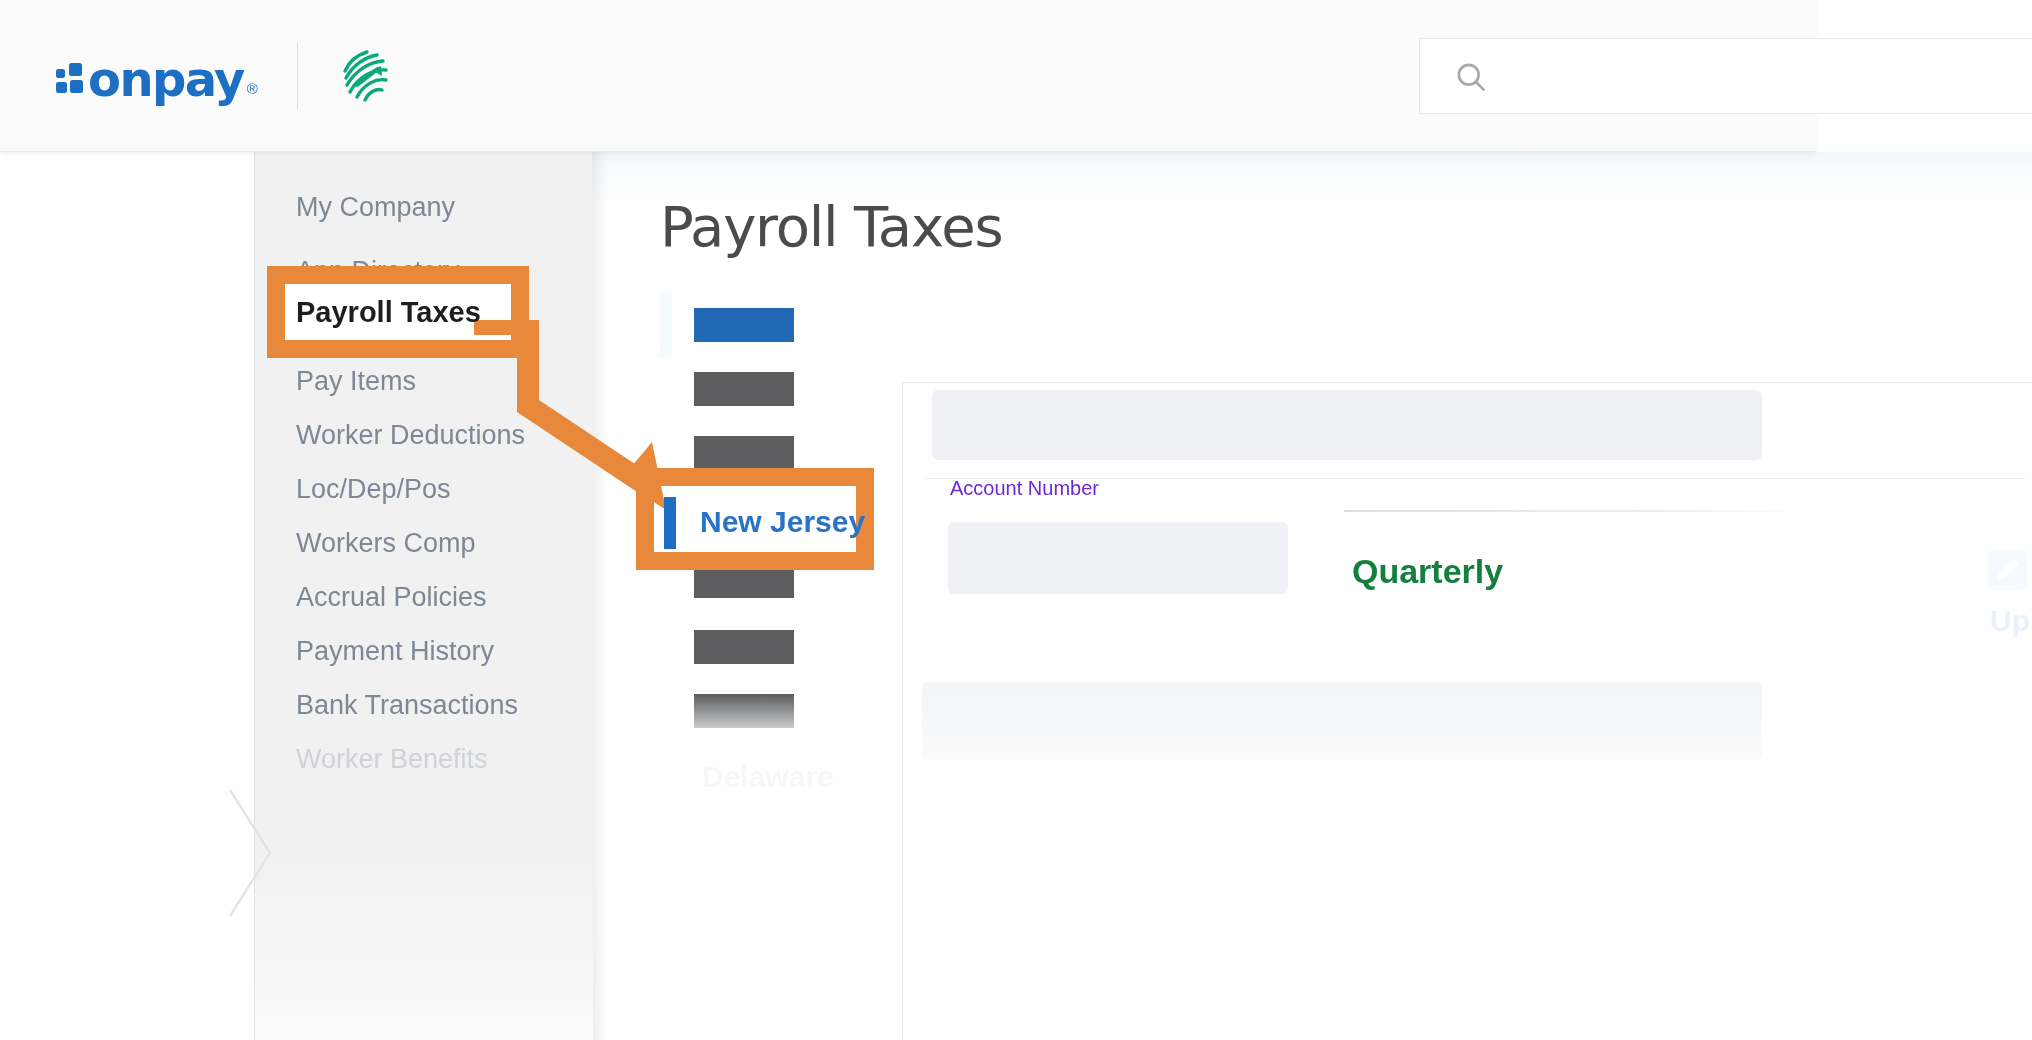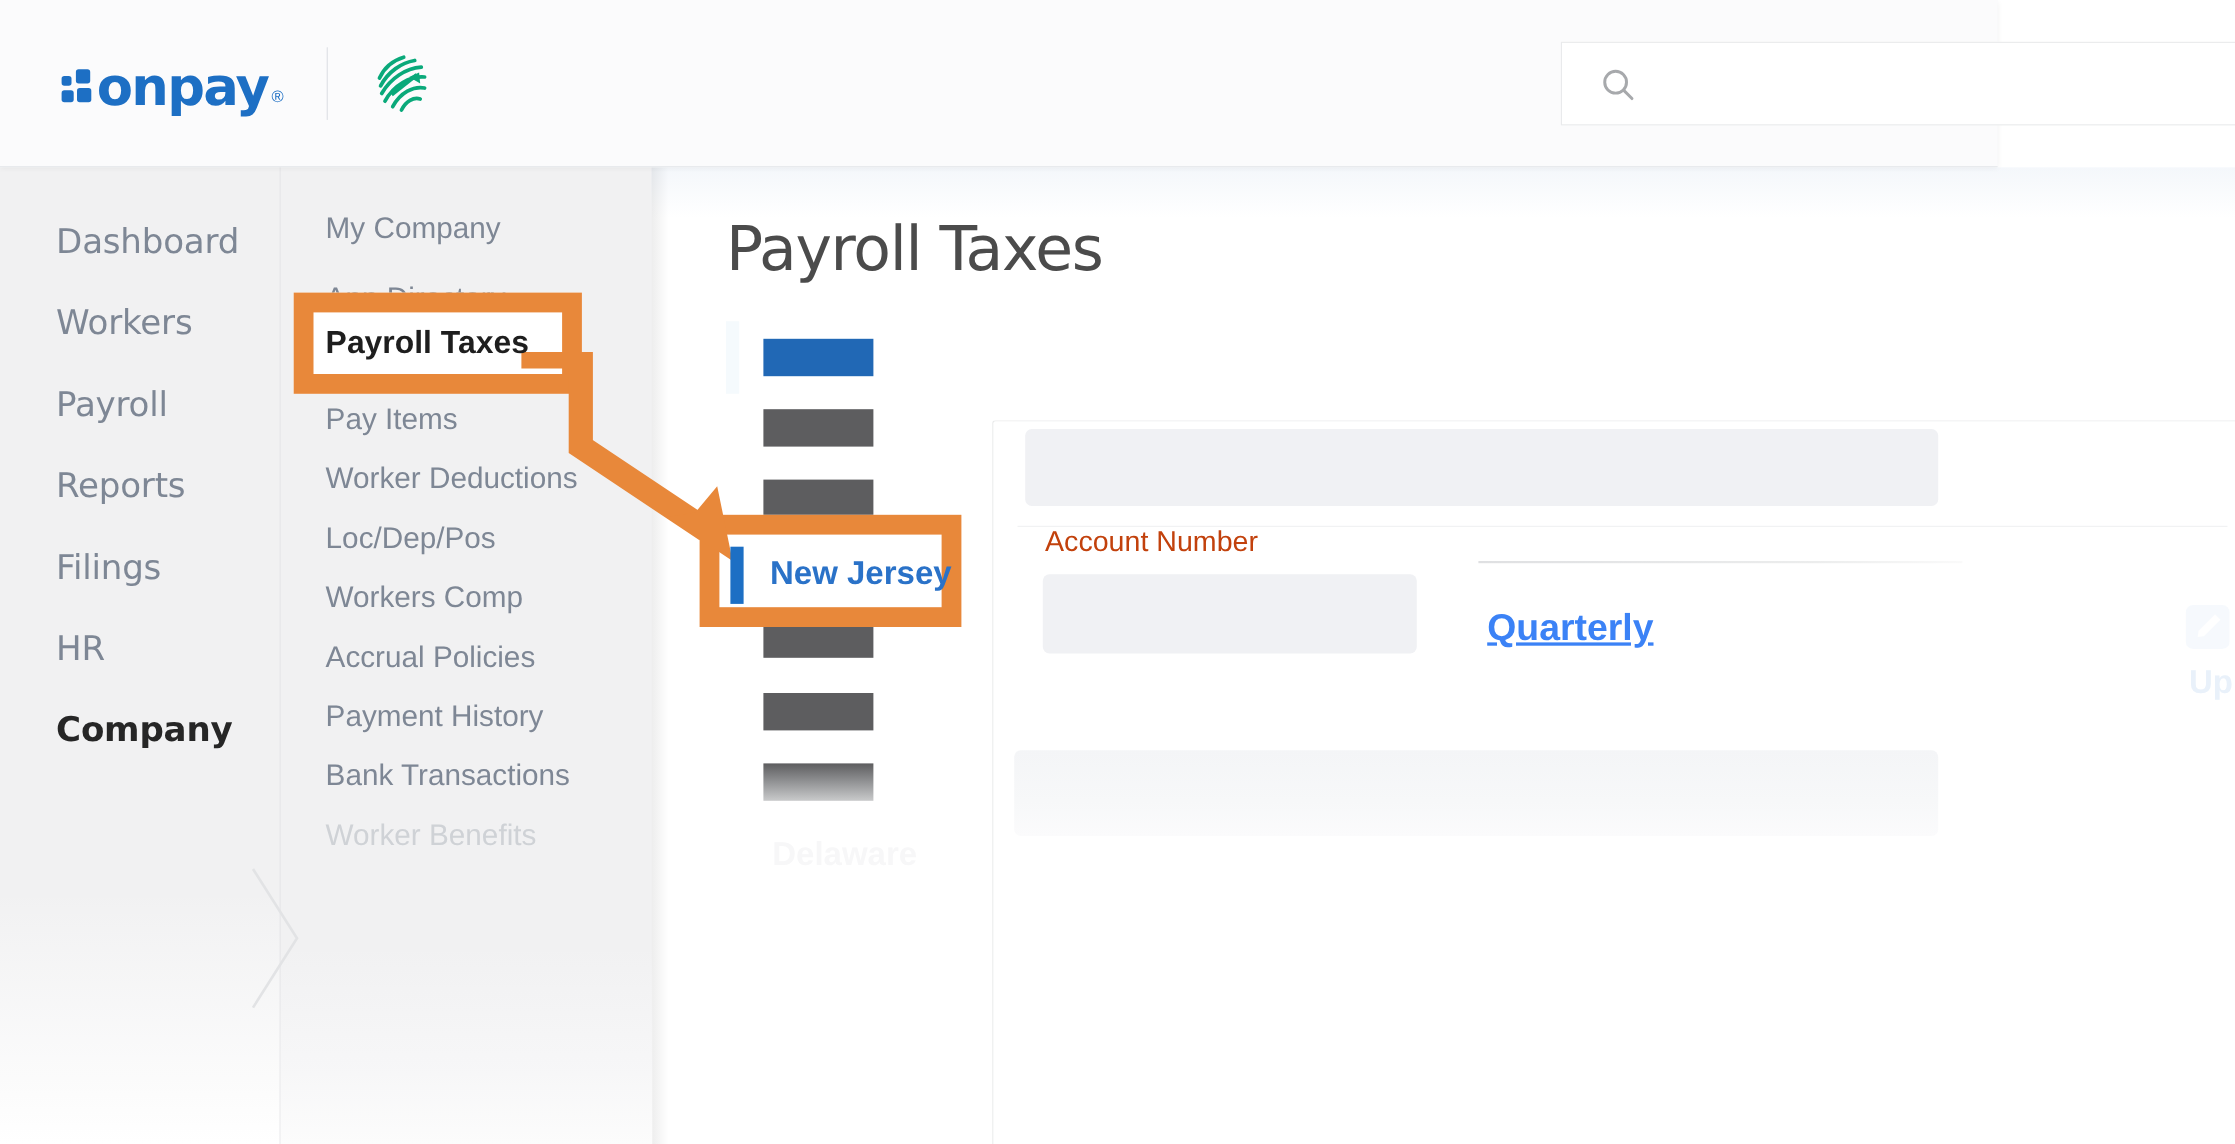--- a/index.html
+++ b/index.html
@@ -272,22 +272,22 @@
   }
   .sk-top    { left: 340px; top: 238px; width: 830px; height: 70px; }
   .sk-input  { left: 356px; top: 370px; width: 340px; height: 72px; }
   .sk-bottom {
     left: 330px; top: 530px; width: 840px; height: 78px;
     background: linear-gradient(to bottom, #f4f5f7 0%, #f7f8f9 60%, #fbfbfc 100%);
   }
   .field-label {
     position: absolute;
     left: 358px; top: 325px;
-    font-size: 26px;
-    color: #c2410c;
+    font-size: 20px;
+    color: #6d28d9;
     font-family: "Liberation Sans", sans-serif;
     white-space: nowrap;
   }
   .deposit-head {
     position: absolute;
     left: 758px; top: 308px;
     font-size: 34px;
     font-weight: 700;
     color: #4b4b4b;
     font-family: "Liberation Sans", sans-serif;
@@ -299,24 +299,23 @@
     position: absolute;
     left: 752px; top: 358px;
     width: 440px; height: 2px;
     background: linear-gradient(to right, #dfe0e2 0%, #eceded 70%, #fafafa 100%);
   }
   .deposit-value {
     position: absolute;
     left: 760px; top: 400px;
     font-size: 34px;
     font-weight: 700;
-    color: #3b82f6;
-    font-family: "Liberation Sans", sans-serif;
-    white-space: nowrap;
-    text-decoration: underline;
+    color: #15803d;
+    font-family: "Liberation Sans", sans-serif;
+    white-space: nowrap;
   }
   .edit-pencil {
     position: absolute;
     left: 1395px; top: 398px;
     width: 40px; height: 40px;
     opacity: 0.13;
   }
   .update-text {
     position: absolute;
     left: 1398px; top: 452px;
@@ -407,29 +406,20 @@
     </div>
 
     <div class="search-box">
       <svg class="search-icon" width="36" height="36" viewBox="0 0 24 24">
         <circle cx="10.5" cy="10.5" r="6.6" fill="none" stroke="#a7a9ac" stroke-width="1.8"></circle>
         <line x1="15.3" y1="15.3" x2="20.4" y2="20.4" stroke="#a7a9ac" stroke-width="1.8" stroke-linecap="round"></line>
       </svg>
     </div>
   </div>
 
-  <nav class="nav-primary">
-    <div class="nav1-item" style="top:50px;">Dashboard</div>
-    <div class="nav1-item" style="top:124px;">Workers</div>
-    <div class="nav1-item" style="top:198px;">Payroll</div>
-    <div class="nav1-item" style="top:272px;">Reports</div>
-    <div class="nav1-item" style="top:346px;">Filings</div>
-    <div class="nav1-item" style="top:420px;">HR</div>
-    <div class="nav1-item active" style="top:494px;">Company</div>
-  </nav>
 
   <svg class="nav1-chevron" viewBox="0 0 44 130">
     <path d="M2 2 L42 65 L2 128" fill="none" stroke="#e2e3e5" stroke-width="2.4"></path>
   </svg>
 
   <nav class="nav-secondary">
     <div class="nav2-item" style="top:40px;">My Company</div>
     <div class="nav2-item" style="top:104px;">App Directory</div>
     <div class="nav2-item active" style="top:160px;">Payroll Taxes</div>
     <div class="nav2-item" style="top:214px;">Pay Items</div>

